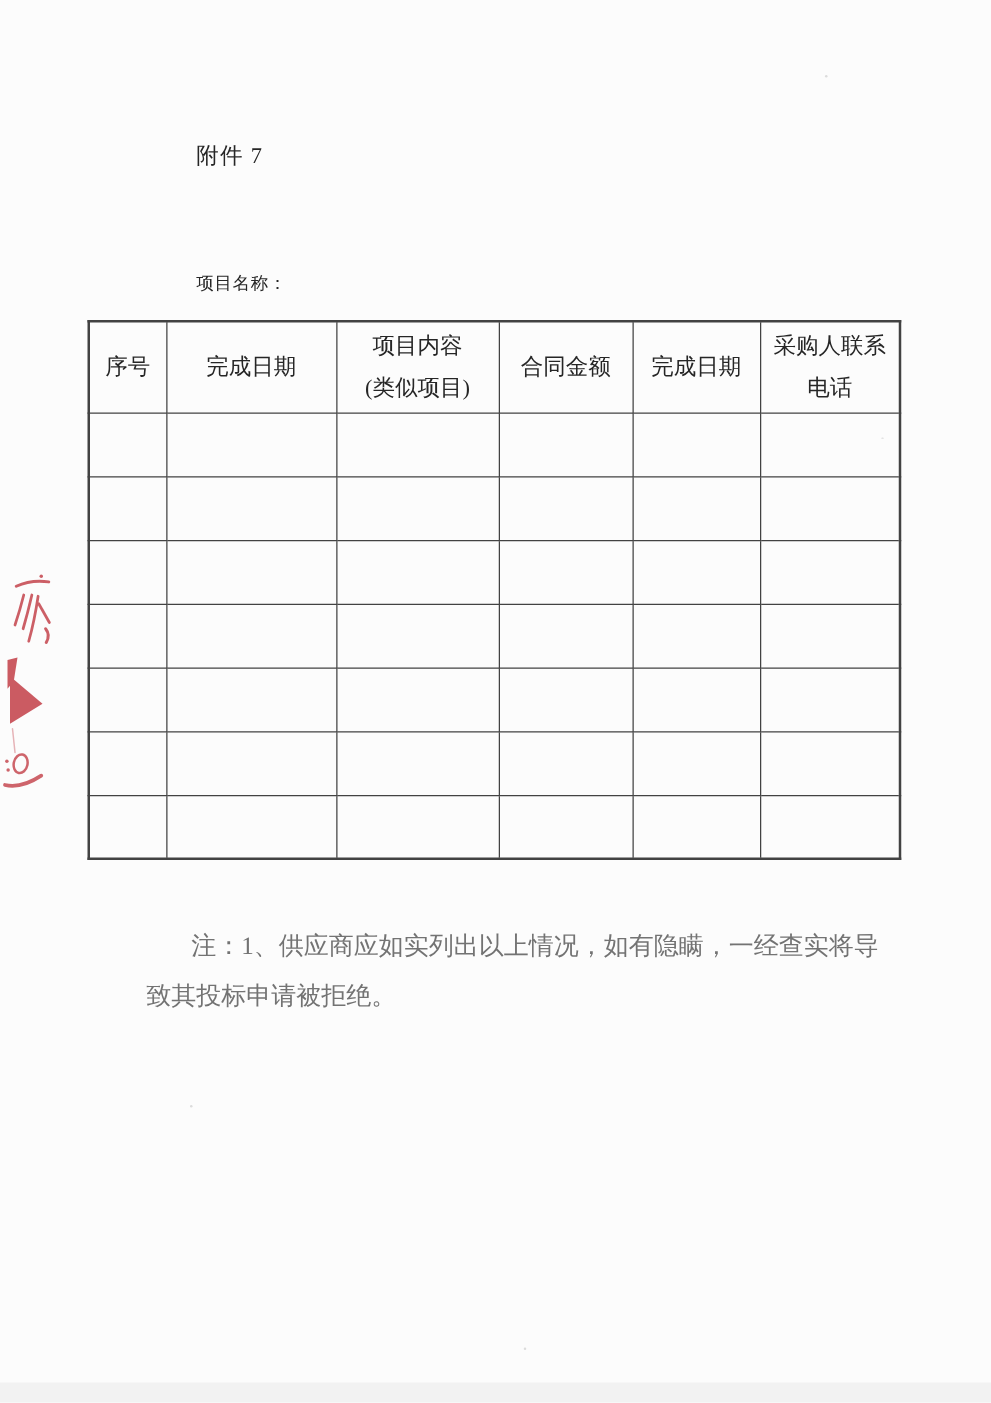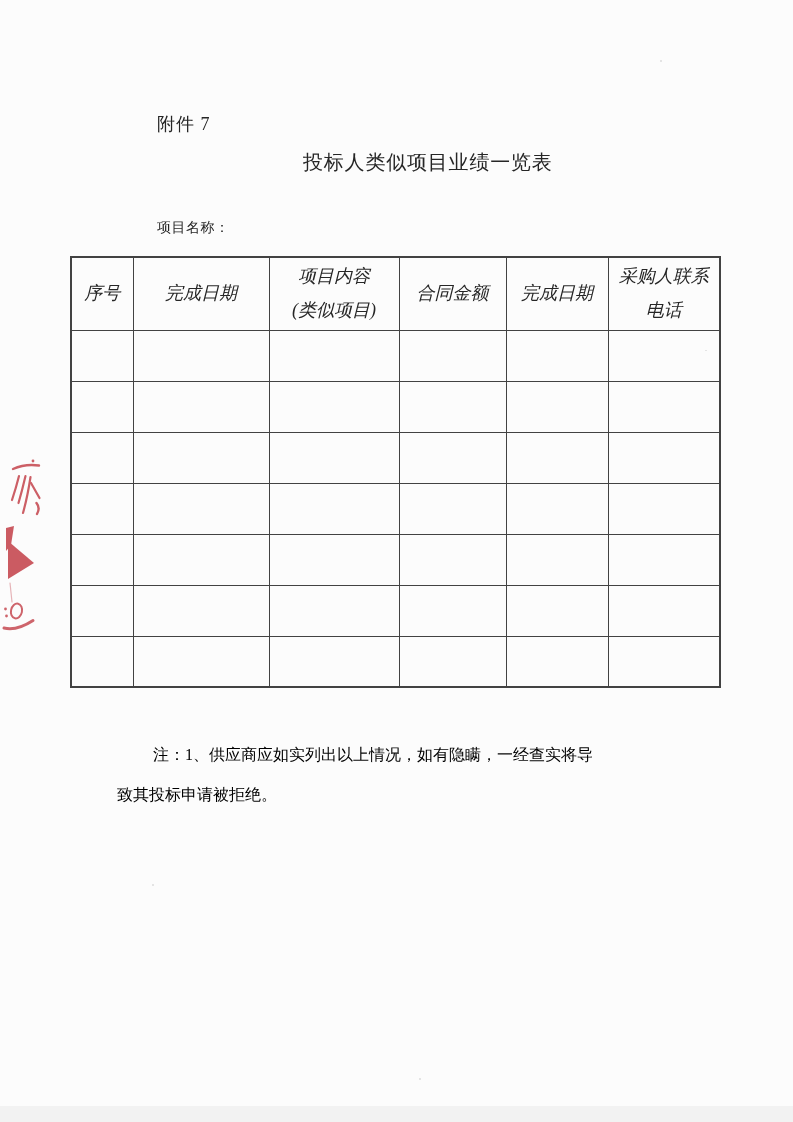--- a/index.html
+++ b/index.html
@@ -36,29 +36,29 @@
   }
   .perf-table th,.perf-table td{
     border:1.5px solid var(--line-color,#4a4a4a);
     padding:0;text-align:center;vertical-align:middle;
     font-weight:normal;
     font-size:18px;
     color:var(--text-color,#262626);
     white-space:pre-line;
     line-height:1.85;
   }
-  .perf-table thead tr{height:73px;font-style:italic;}
+  .perf-table thead tr{height:73px;}
   .perf-table tbody tr{height:51px;}
   col.c0{width:62px}col.c1{width:136px}col.c2{width:130px}
   col.c3{width:107px}col.c4{width:102px}col.c5{width:112px}
   .note-line{
     position:absolute;
-    font-size:16px;line-height:1.15;
+    font-size:20px;line-height:1.15;
     white-space:nowrap;
-    color:#000000;
+    color:#737373;
   }
   .note-1{left:153px;top:746px;}
   .note-2{left:117px;top:786px;}
   .note-3{left:153px;top:824px;}
   .stamp-svg{
     position:absolute;left:0;top:455px;width:48px;height:185px;
   }
   .stamp-stroke{stroke:var(--stamp-red,#c64a52);fill:none;stroke-linecap:round;}
   .stamp-fill{fill:var(--stamp-red,#c64a52);stroke:none;}
   .speckle{
@@ -70,21 +70,20 @@
   .sp3{left:419px;top:1078px;}
   .sp4{left:705px;top:350px;height:1px;}
 </style>
 </head>
 <body>
 
 <div class="page">
 
   <div class="attachment-label">附件 7</div>
 
-  <h1 class="doc-title">投标人类似项目业绩一览表</h1>
 
   <div class="project-label">项目名称：</div>
 
   <table class="perf-table">
     <colgroup>
       <col class="c0">
         <col class="c1">
         <col class="c2">
       <col class="c3">
         <col class="c4">

